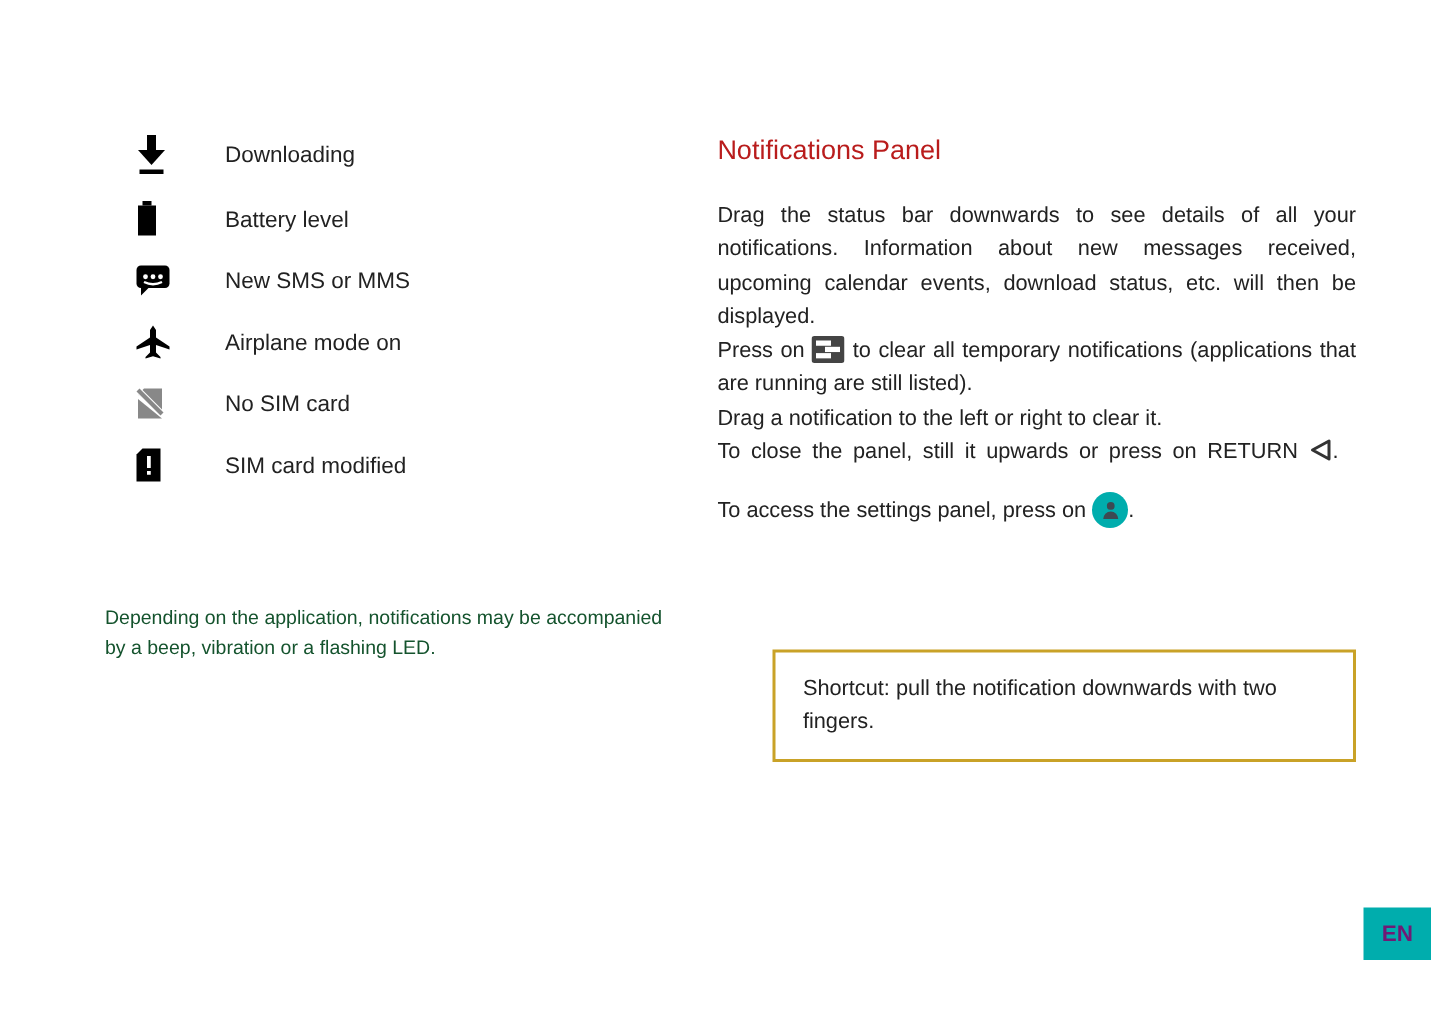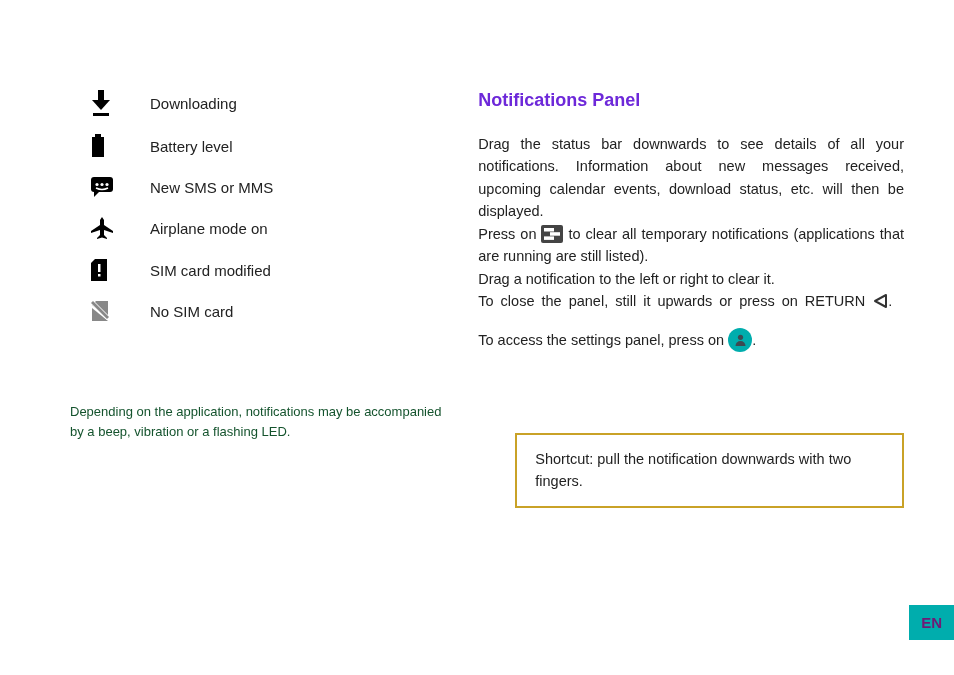--- a/index.html
+++ b/index.html
@@ -40,23 +40,23 @@
     color: #222;
     font-weight: 500;
   }
   .note-text {
     margin-top: 80px;
     font-size: 13px;
     line-height: 1.55;
     color: #14532d;
   }
   .section-title {
-    color: #6d28d9;
+    color: #b91c1c;
     font-size: 18px;
-    font-weight: 700;
+    font-weight: 400;
     margin-bottom: 22px;
   }
   .body-text p {
     font-size: 14.5px;
     line-height: 1.55;
     color: #222;
     margin-bottom: 0;
     text-align: justify;
   }
   .body-text .para-gap {
@@ -146,39 +146,39 @@
         <span class="icon-cell">
           <svg width="24" height="24" viewBox="0 0 24 24">
               <path d="M12 1 L14 4 L14 9 L23 15 L23 17 L14 14 L14 19 L17 22 L17 23 L12 21.5 L7 23 L7 22 L10 19 L10 14 L1 17 L1 15 L10 9 L10 4 Z" fill="#000"></path>
             </svg>
         </span>
         <span class="icon-label">Airplane mode on</span>
       </div>
 
       <div class="icon-row">
         <span class="icon-cell">
-          <svg width="18" height="24" viewBox="0 0 18 24">
-              <path d="M1 5 L5 1 L17 1 L17 23 L1 23 Z" fill="#000"></path>
-              <rect x="8" y="6" width="2.5" height="8" fill="#fff"></rect>
-              <rect x="8" y="16" width="2.5" height="2.5" fill="#fff"></rect>
-            </svg>
-        </span>
-        <span class="icon-label">SIM card modified</span>
-      </div>
-
-      <div class="icon-row">
-        <span class="icon-cell">
           <svg width="20" height="22" viewBox="0 0 20 22">
               <path d="M2 5 L6 1 L18 1 L18 18 Z" fill="#888"></path>
               <path d="M2 8 L18 21 L18 21 L2 21 Z" fill="#888"></path>
               <path d="M0 3 L3 0 L20 17 L17 20 Z" fill="#fff"></path>
               <path d="M1 3 L3 1 L19 17 L17 19 Z" fill="#888"></path>
             </svg>
         </span>
         <span class="icon-label">No SIM card</span>
+      </div>
+
+      <div class="icon-row">
+        <span class="icon-cell">
+          <svg width="18" height="24" viewBox="0 0 18 24">
+              <path d="M1 5 L5 1 L17 1 L17 23 L1 23 Z" fill="#000"></path>
+              <rect x="8" y="6" width="2.5" height="8" fill="#fff"></rect>
+              <rect x="8" y="16" width="2.5" height="2.5" fill="#fff"></rect>
+            </svg>
+        </span>
+        <span class="icon-label">SIM card modified</span>
       </div>
 
     </div>
 
     <p class="note-text">Depending on the application, notifications may be accompanied by a beep, vibration or a flashing LED.</p>
   </div>
 
   <div class="right-col">
     <h2 class="section-title">Notifications Panel</h2>
     <div class="body-text">

